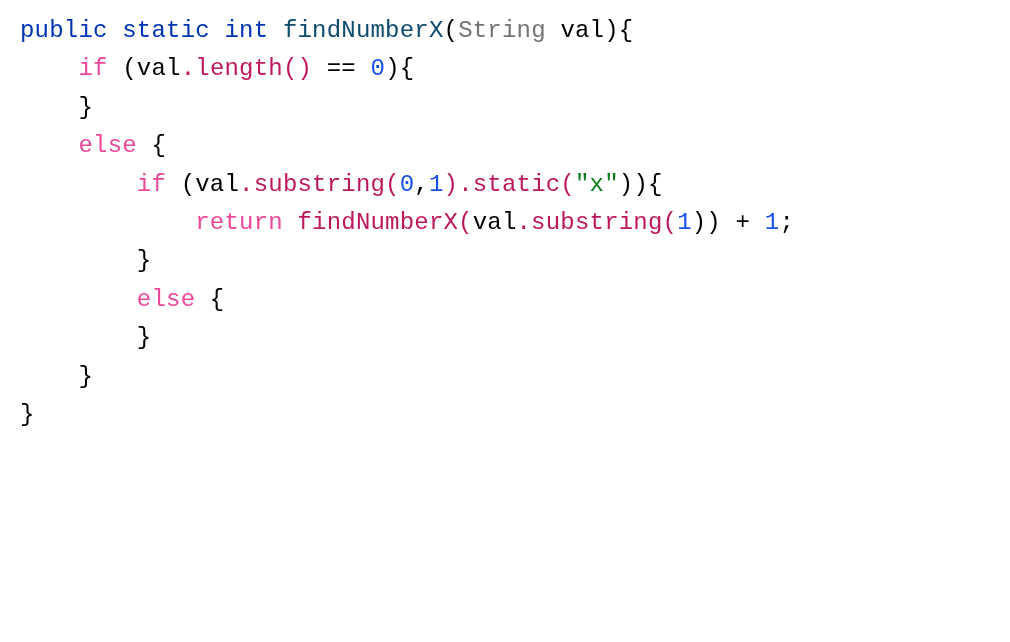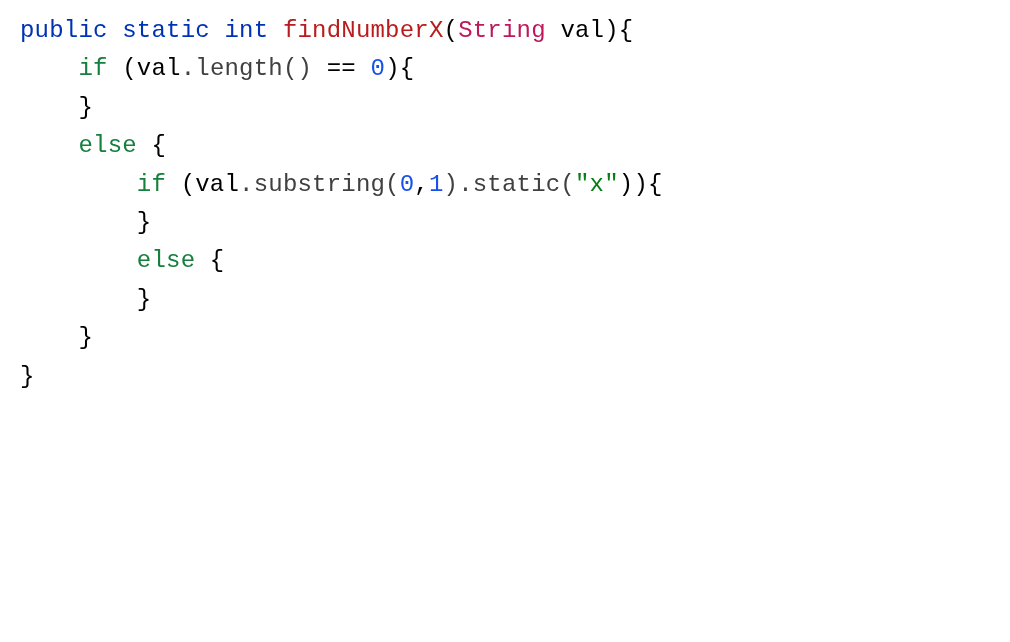--- a/index.html
+++ b/index.html
@@ -19,67 +19,68 @@
       position: relative;
     }
     .line {
       white-space: pre;
       position: relative;
     }
     .kw-modifier {
       color: #0033b3;
     }
     .kw-control {
-      color: #15803d;
+      color: #ec4899;
       font-family: Liberation Mono, monospace;
     }
     .kw-string-type {
-      color: #be185d;
+      color: #737373;
     }
     .method-name {
-      color: #b91c1c;
+      color: #0c4a6e;
     }
     .param-name {
       color: #000000;
     }
     .plain {
       color: #000000;
     }
     .punct {
       color: #000000;
     }
     .number {
       color: #1750eb;
     }
     .string {
       color: #067d17;
     }
     .ident {
       color: #000000;
     }
     .call {
-      color: #404040;
+      color: #be185d;
     }
   </style>
 </head>
 <body>
 
 <div class="code-block">
 
   <div class="line"><span class="kw-modifier">public</span><span class="plain"> </span><span class="kw-modifier">static</span><span class="plain"> </span><span class="kw-modifier">int</span><span class="plain"> </span><span class="method-name">findNumberX</span><span class="punct">(</span><span class="kw-string-type">String</span><span class="plain"> </span><span class="param-name">val</span><span class="punct">){</span></div>
 
   <div class="line"><span class="plain">    </span><span class="kw-control">if</span><span class="punct"> (</span><span class="ident">val</span><span class="call">.length()</span><span class="punct"> == </span><span class="number">0</span><span class="punct">){</span></div>
 
 
   <div class="line"><span class="plain">    </span><span class="punct">}</span></div>
 
   <div class="line"><span class="plain">    </span><span class="kw-control">else</span><span class="punct"> {</span></div>
 
   <div class="line"><span class="plain">        </span><span class="kw-control">if</span><span class="punct"> (</span><span class="ident">val</span><span class="call">.substring(</span><span class="number">0</span><span class="punct">,</span><span class="number">1</span><span class="call">).static(</span><span class="string">"x"</span><span class="punct">)){</span></div>
 
+  <div class="line"><span class="plain">            </span><span class="kw-control">return</span><span class="plain"> </span><span class="call">findNumberX(</span><span class="ident">val</span><span class="call">.substring(</span><span class="number">1</span><span class="punct">)) + </span><span class="number">1</span><span class="punct">;</span></div>
 
   <div class="line"><span class="plain">        </span><span class="punct">}</span></div>
 
   <div class="line"><span class="plain">        </span><span class="kw-control">else</span><span class="punct"> {</span></div>
 
 
   <div class="line"><span class="plain">        </span><span class="punct">}</span></div>
 
   <div class="line"><span class="plain">    </span><span class="punct">}</span></div>
 

